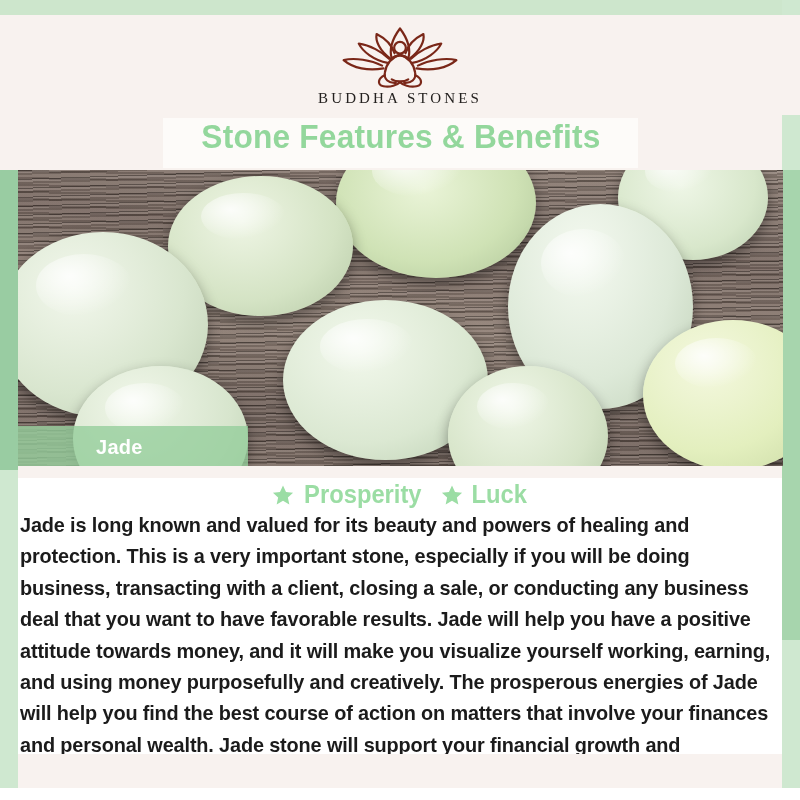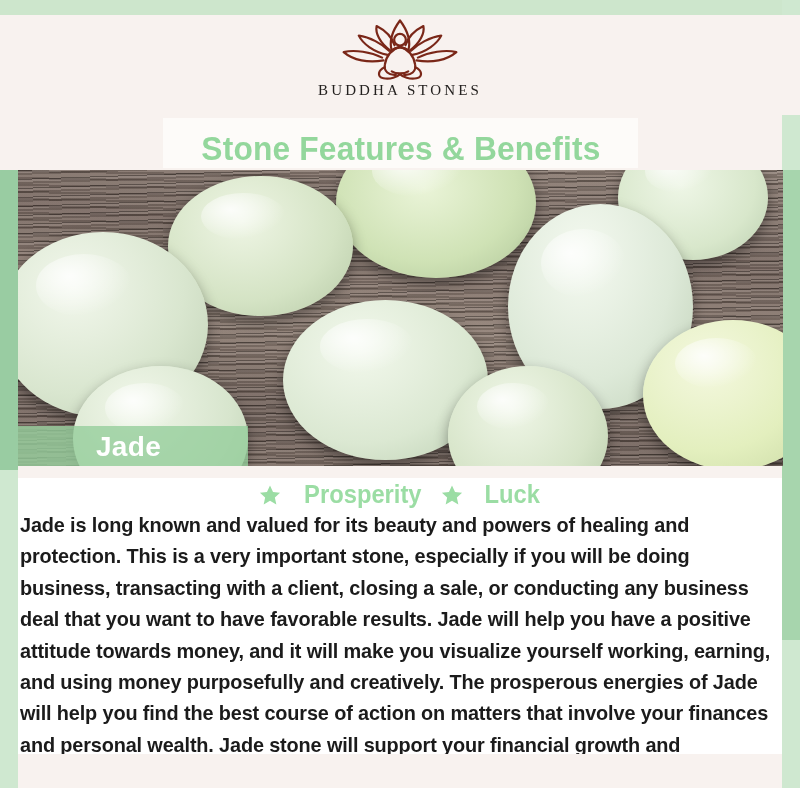--- a/index.html
+++ b/index.html
@@ -62,40 +62,40 @@
 
   
   .header {
     position: absolute;
     left: 0; top: 15px;
     width: 800px; height: 100px;
     background: #f8f2ef;
     display: flex;
     flex-direction: column;
     align-items: center;
-    justify-content: flex-start;
+    justify-content: center;
   }
   .logo-mark { width: 140px; height: 66px; display: block; }
   .brand-name {
     font-family: "Liberation Serif", serif;
     font-size: 15px;
     letter-spacing: 3.1px;
     color: #24211f;
     margin-top: 1px;
     white-space: nowrap;
   }
 
   
   .title-band {
     position: absolute;
     left: 163px; top: 118px;
     width: 475px; height: 50px;
     background: #fdfbf9;
     display: flex;
-    align-items: flex-end;
+    align-items: flex-start;
     justify-content: center;
   }
   .title-text {
     font-family: "Liberation Sans Narrow", "Liberation Sans", sans-serif;
     font-size: 33px;
     font-weight: bold;
     color: #93d79c;
     letter-spacing: .2px;
     white-space: nowrap;
     transform: scaleX(.96);
@@ -159,21 +159,21 @@
   .name-band {
     position: absolute;
     left: 18px; top: 426px;
     width: 230px; height: 42px;
     background: rgba(150, 206, 156, .80);
     display: flex;
     align-items: center;
   }
   .name-text {
     font-family: "Liberation Sans", sans-serif;
-    font-size: 28px;
+    font-size: 20px;
     font-weight: bold;
     color: #ffffff;
     margin-left: 78px;
     letter-spacing: .3px;
   }
 
   
   .content {
     position: absolute;
     left: 18px; top: 466px;
@@ -199,21 +199,21 @@
     left: 0; top: 14px;
     width: 764px;
     display: flex;
     align-items: center;
     justify-content: center;
     gap: 16px;
   }
   .benefit {
     display: flex;
     align-items: center;
-    gap: 20px;
+    gap: 7px;
   }
   .star-icon {
     width: 22px; height: 22px;
     display: block;
     flex: 0 0 auto;
   }
   .benefit-label {
     font-family: "Liberation Sans Narrow", "Liberation Sans", sans-serif;
     font-size: 25px;
     font-weight: bold;

